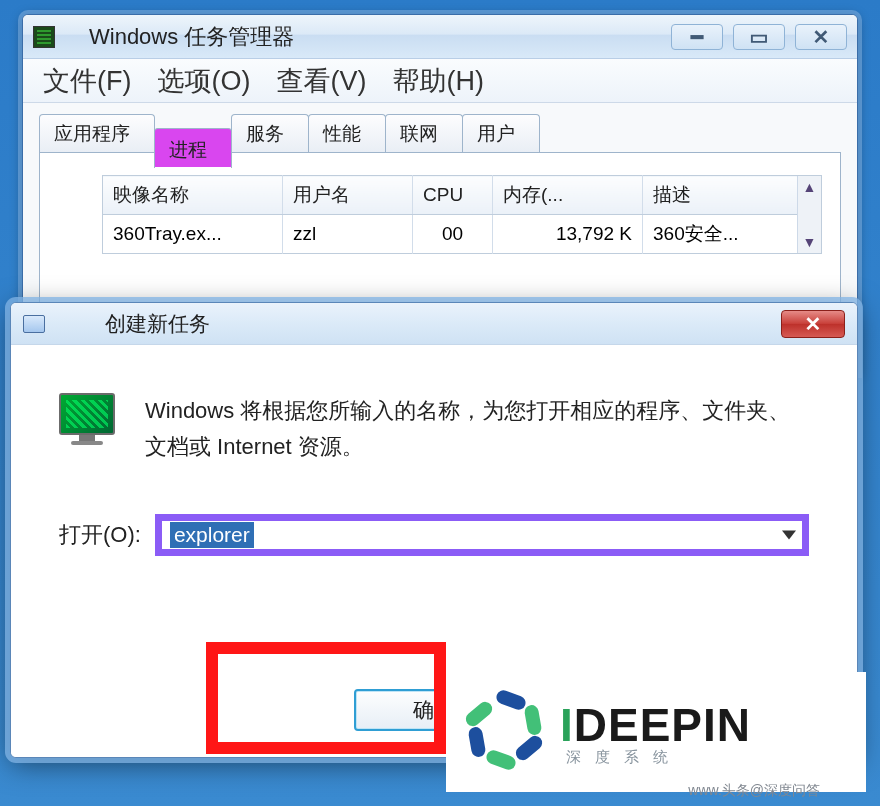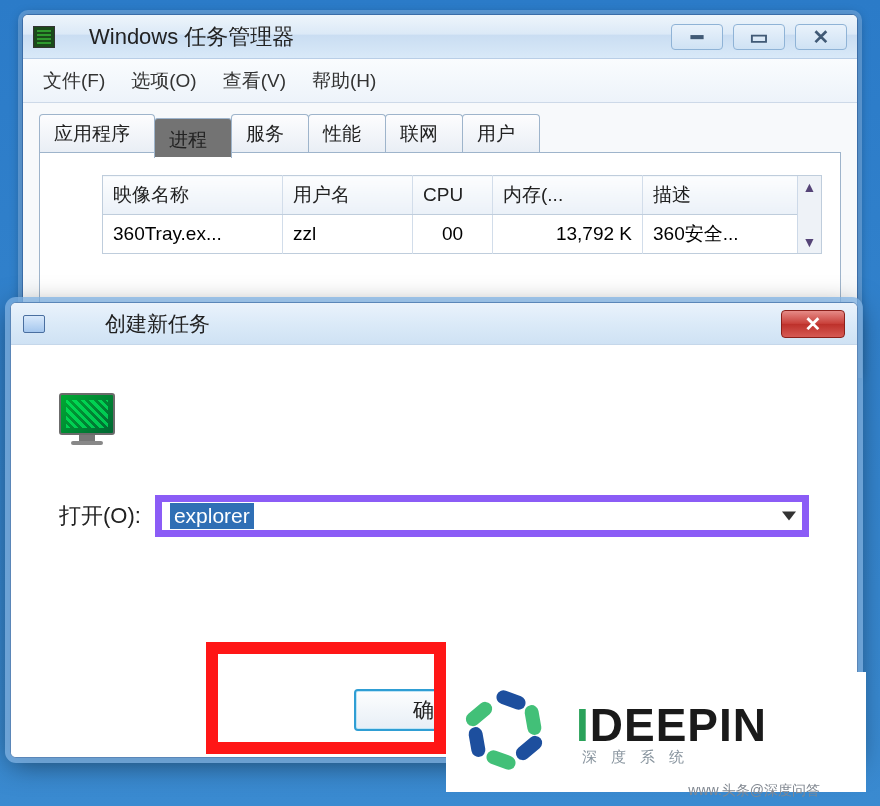--- a/index.html
+++ b/index.html
@@ -48,21 +48,21 @@
     display:flex; align-items:center; justify-content:center;
     color:#415a76; font-weight:bold; font-size:20px;
     cursor:pointer;
   }
   .tm-menubar {
     height: 44px;
     background: linear-gradient(180deg,#fafcfe,#edf3fa);
     border-bottom:1px solid #cdd9e8;
     display:flex; align-items:center; gap:26px;
     padding: 0 20px;
-    font-size: 19px;
+    font-size: 27px;
     color:#333;
   }
   .tm-menubar span { cursor:pointer; }
   .tm-body {
     padding: 14px 16px 0 16px;
     background:#f7f9fb;
     height: calc(100% - 88px);
   }
   .tabstrip {
     display:flex; align-items:flex-end;
@@ -74,25 +74,25 @@
     background: linear-gradient(180deg,#fdfdfe,#e9eef5);
     border:1px solid #9eb4cb;
     border-bottom:none;
     border-radius:4px 4px 0 0;
     margin-right:-1px;
     font-size:19px; color:#222;
     cursor:pointer;
     position:relative;
   }
   .tab.active {
-    background:#737373;
+    background:#d946ef;
     font-weight:normal;
     z-index:2;
     padding-top:8px;
-    top:6px;
+    top:16px;
   }
   .tab.active::after{
     content:""; position:absolute; left:0; right:0; bottom:-1px; height:2px; background:#fff;
   }
   .tm-panel {
     background:#fff;
     border:1px solid #9eb4cb; border-top:none;
     padding: 22px 18px 0 18px;
     height: calc(100% - 36px);
   }
@@ -237,21 +237,21 @@
     position:absolute; border:12px solid #ff1616; background:transparent;
     pointer-events:none;
   }
   .hl1{ left:146px; top:508px; width:140px; height:92px; }
   .hl2{ left:206px; top:642px; width:240px; height:112px; z-index:20;}
 
   
   .logo-area{
     position:absolute; right:14px; bottom:14px; width:420px; height:120px;
     background:#fff;
-    display:flex; align-items:center; gap:30px;
+    display:flex; align-items:center; gap:14px;
     z-index:30;
     padding:8px 10px;
   }
   .swirl{ width:90px;height:90px; position:relative;}
   .swirl span{
     position:absolute; width:30px;height:14px;border-radius:7px;
   }
   .swirl span:nth-child(1){background:#1d4f9e;left:40px;top:6px; transform:rotate(20deg);}
   .swirl span:nth-child(2){background:#42c078;left:62px;top:26px; transform:rotate(80deg);}
   .swirl span:nth-child(3){background:#1d4f9e;left:58px;top:54px; transform:rotate(140deg);}
@@ -332,20 +332,21 @@
     <div>创建新任务</div>
     <div class="run-close">✕</div>
   </div>
   <div class="run-body">
     <div class="run-msg-row">
       <div class="run-app-icon">
         <div class="monitor"></div>
           <div class="stand"></div>
           <div class="base"></div>
       </div>
+      <div class="run-msg">Windows 将根据您所输入的名称，为您打开相应的程序、文件夹、文档或 Internet 资源。</div>
     </div>
     <div class="run-open-row">
       <div class="run-open-label">打开(O):</div>
       <div class="combo">
         <span class="sel">explorer</span>
         <span class="drop"></span>
       </div>
     </div>
     <div class="btn-row">
       <div class="btn primary">确定</div>

